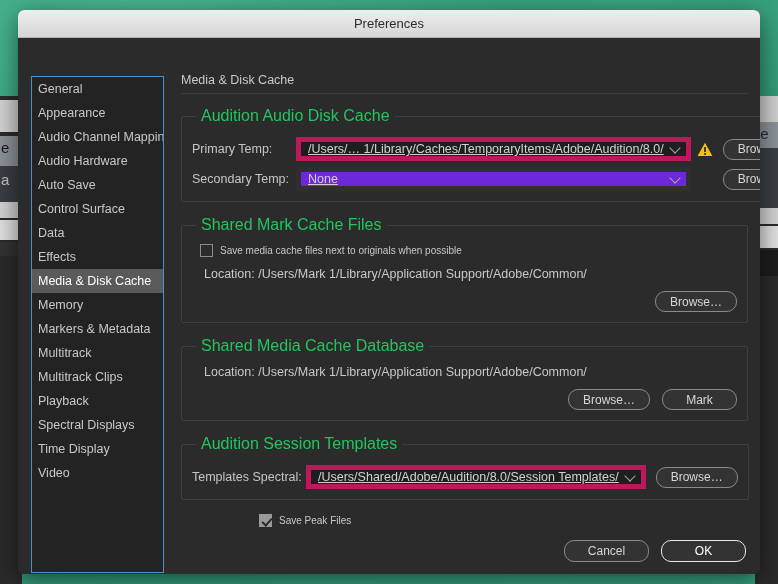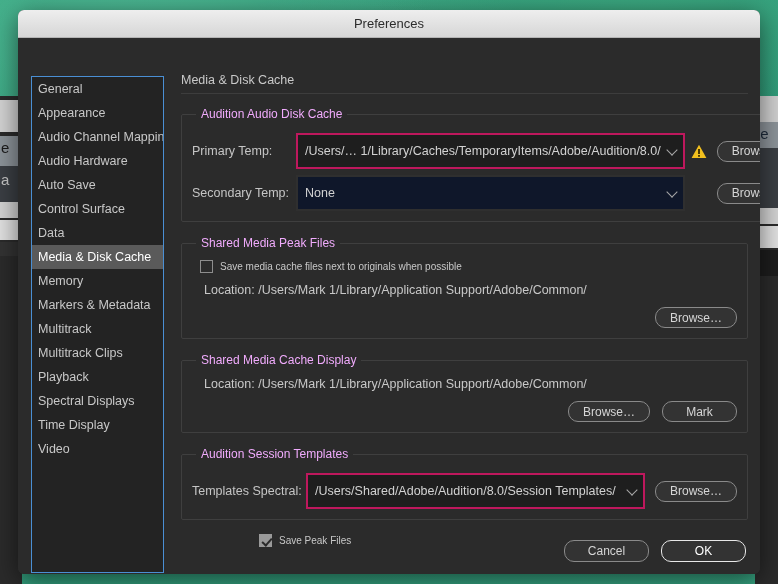--- a/index.html
+++ b/index.html
@@ -82,40 +82,40 @@
   }
 
   fieldset.group {
     border: 1px solid #3f3f3f;
     border-radius: 2px;
     padding: 6px 10px 10px 10px;
     margin-bottom: 14px;
     position: relative;
   }
   fieldset.group legend {
-    color: #f0abfc; font-size: 12px;
+    color: #22c55e; font-size: 16px;
     padding: 0 5px; margin-left: 4px;
   }
 
   .row { display: flex; align-items: center; margin-top: 6px; }
   .row .lbl {
     color: #c5c5c5; font-size: 12.5px;
     padding-right: 8px; white-space: nowrap;
   }
   .combo {
     position: relative; flex: 1;
-    height: 36px;
+    height: 24px;
     background: #1e1e1e;
-    border: 2px solid #be185d;
+    border: 5px solid #be185d;
     display: flex; align-items: center;
     padding: 0 22px 0 7px;
     color: #d2d2d2; font-size: 12.5px;
-    white-space: nowrap; overflow: hidden;
-  }
-  .combo.plain { background: #0f172a; border-color: #2f2f2f; }
+    white-space: nowrap; overflow: hidden; text-decoration: underline;
+  }
+  .combo.plain { background: #6d28d9; border-color: #2f2f2f; }
   .chev {
     position: absolute; right: 7px; top: 50%;
     width: 8px; height: 8px; margin-top: -5px;
     border-right: 1.4px solid #a8a8a8;
     border-bottom: 1.4px solid #a8a8a8;
     transform: rotate(45deg);
   }
   .warn-icon {
     width: 16px; height: 15px; margin-left: 6px; flex: 0 0 16px;
     position: relative;
@@ -197,20 +197,21 @@
   <div id="dialog-body">
 
     <div id="sidebar">
         <div class="side-item"><span>General</span></div>
         <div class="side-item"><span>Appearance</span></div>
         <div class="side-item"><span>Audio Channel Mapping</span></div>
         <div class="side-item"><span>Audio Hardware</span></div>
         <div class="side-item"><span>Auto Save</span></div>
         <div class="side-item"><span>Control Surface</span></div>
         <div class="side-item"><span>Data</span></div>
+        <div class="side-item"><span>Effects</span></div>
         <div class="side-item selected"><span>Media &amp; Disk Cache</span></div>
         <div class="side-item"><span>Memory</span></div>
         <div class="side-item"><span>Markers &amp; Metadata</span></div>
         <div class="side-item"><span>Multitrack</span></div>
         <div class="side-item"><span>Multitrack Clips</span></div>
         <div class="side-item"><span>Playback</span></div>
         <div class="side-item"><span>Spectral Displays</span></div>
         <div class="side-item"><span>Time Display</span></div>
         <div class="side-item"><span>Video</span></div>
       </div>
@@ -243,36 +244,36 @@
           <div class="combo plain">
             <span>None</span>
             <span class="chev"></span>
           </div>
           <span class="warn-icon"></span>
           <button class="btn browse">Browse…</button>
         </div>
       </fieldset>
 
       <fieldset class="group">
-        <legend>Shared Media Peak Files</legend>
+        <legend>Shared Mark Cache Files</legend>
 
         <div class="checkrow">
           <span class="cbox" id="cb-originals"></span>
           <span class="ctext">Save media cache files next to originals when possible</span>
         </div>
 
         <div class="loc-line">Location: /Users/Mark 1/Library/Application Support/Adobe/Common/</div>
 
         <div class="btn-right">
           <button class="btn" style="min-width:75px;">Browse…</button>
         </div>
       </fieldset>
 
       <fieldset class="group">
-        <legend>Shared Media Cache Display</legend>
+        <legend>Shared Media Cache Database</legend>
 
         <div class="loc-line" style="margin-top:4px;">Location: /Users/Mark 1/Library/Application Support/Adobe/Common/</div>
 
         <div class="btn-right">
           <button class="btn" style="min-width:75px;">Browse…</button>
           <button class="btn" style="min-width:75px;margin-left:12px;">Mark</button>
         </div>
       </fieldset>
 
       <fieldset class="group">

